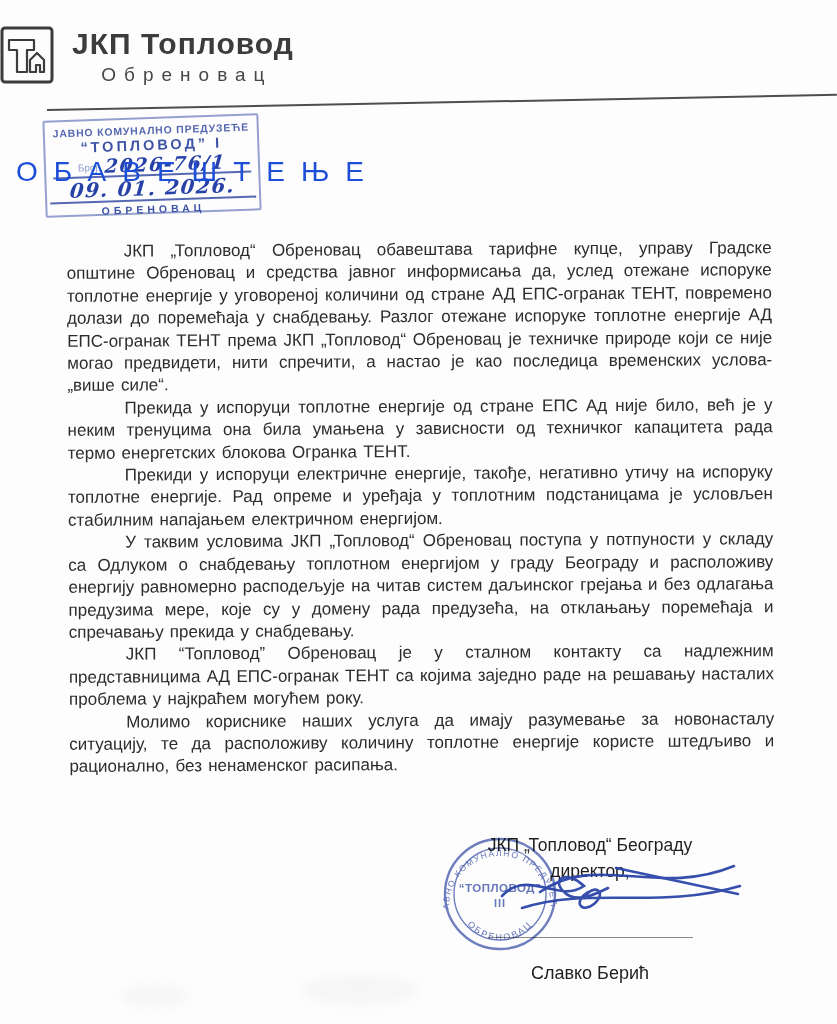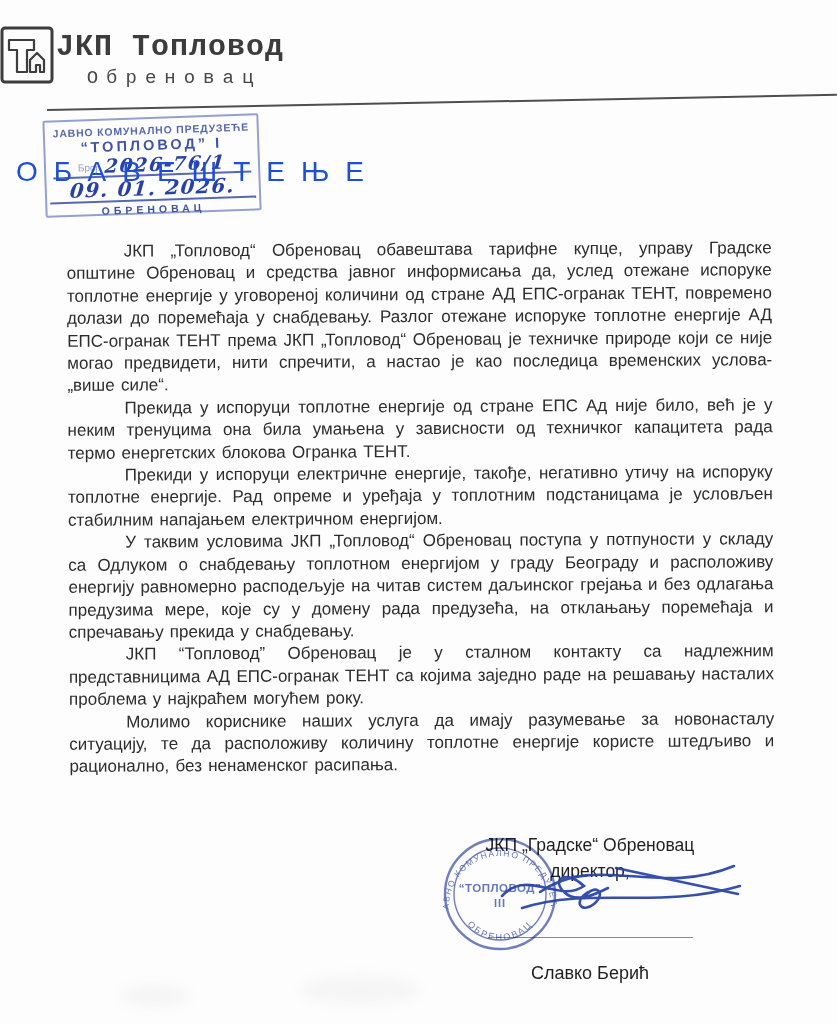--- a/index.html
+++ b/index.html
@@ -4,21 +4,21 @@
 <style>
   * { margin:0; padding:0; box-sizing:border-box; }
   html,body { background:#ffffff; }
   .page {
     position:relative; width:837px; height:1024px; background:#fdfdfd;
     font-family:"Liberation Sans", sans-serif; overflow:hidden; color:#2d2d2d;
   }
   
   .header { position:absolute; top:24px; left:0; width:100%；
     display:flex; }
-  .header { display:flex; justify-content:center; align-items:flex-end; gap:2px;font-family:Liberation Mono, monospace; }
+  .header { display:flex; justify-content:center; align-items:center; gap:18px; }
   .logo-box { margin-top:2px; }
   .org-col { text-align:center; }
   .org-name { font-size:30px; font-weight:700; color:#3c3c3c; letter-spacing:1px; }
   .org-city { font-size:19px; color:#474747; letter-spacing:8px; margin-top:3px; text-indent:8px; }
   .header-rule { position:absolute; top:109px; left:47px; width:790px; height:0;
     border-top:2px solid #4e4e4e; transform:rotate(-1.1deg); transform-origin:0 0; }
   
   .rect-stamp { position:absolute; left:44px; top:117px; width:216px; height:97px;
     transform:rotate(-2deg); border:2px solid rgba(62,83,168,0.55); border-radius:2px;
     color:#3e53a6; text-align:center; padding-top:5px; background:rgba(255,255,255,0); }
@@ -98,21 +98,21 @@
       <p>Прекиди у испоруци електричне енергије, такође, негативно утичу на испоруку топлотне енергије. Рад опреме и уређаја у топлотним подстаницама је условљен стабилним напајањем електричном енергијом.</p>
 
       <p>У таквим условима ЈКП „Топловод“ Обреновац поступа у потпуности у складу са Одлуком о снабдевању топлотном енергијом у граду Београду и расположиву енергију равномерно расподељује на читав систем даљинског грејања и без одлагања предузима мере, које су у домену рада предузећа, на отклањању поремећаја и спречавању прекида у снабдевању.</p>
 
       <p>ЈКП “Топловод” Обреновац је у сталном контакту са надлежним представницима АД ЕПС-огранак ТЕНТ са којима заједно раде на решавању насталих проблема у најкраћем могућем року.</p>
 
       <p>Молимо кориснике наших услуга да имају разумевање за новонасталу ситуацију, те да расположиву количину топлотне енергије користе штедљиво и рационално, без ненаменског расипања.</p>
     </div>
 
   <div class="sig">
-    <div>ЈКП „Градске“ Обреновац</div>
+    <div>ЈКП „Топловод“ Београду</div>
     <div class="sig-role">директор,</div>
     <div class="sig-rule"></div>
     <div class="sig-name">Славко Берић</div>
   </div>
 
   <div class="round-stamp">
     <svg width="120" height="122" viewBox="0 0 120 122">
       <g stroke="rgba(62,83,170,0.85)" fill="none">
         <circle cx="60" cy="61" r="55" stroke-width="2.4"></circle>
         <circle cx="60" cy="61" r="46" stroke-width="1.4"></circle>

